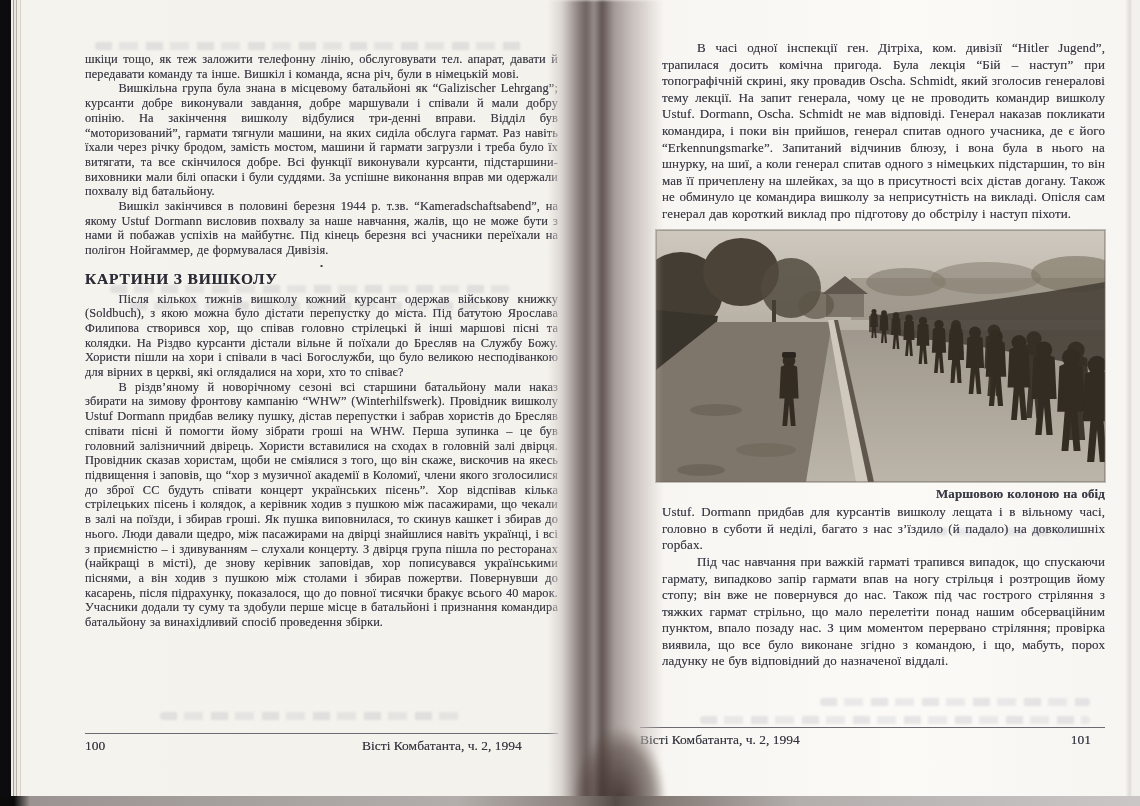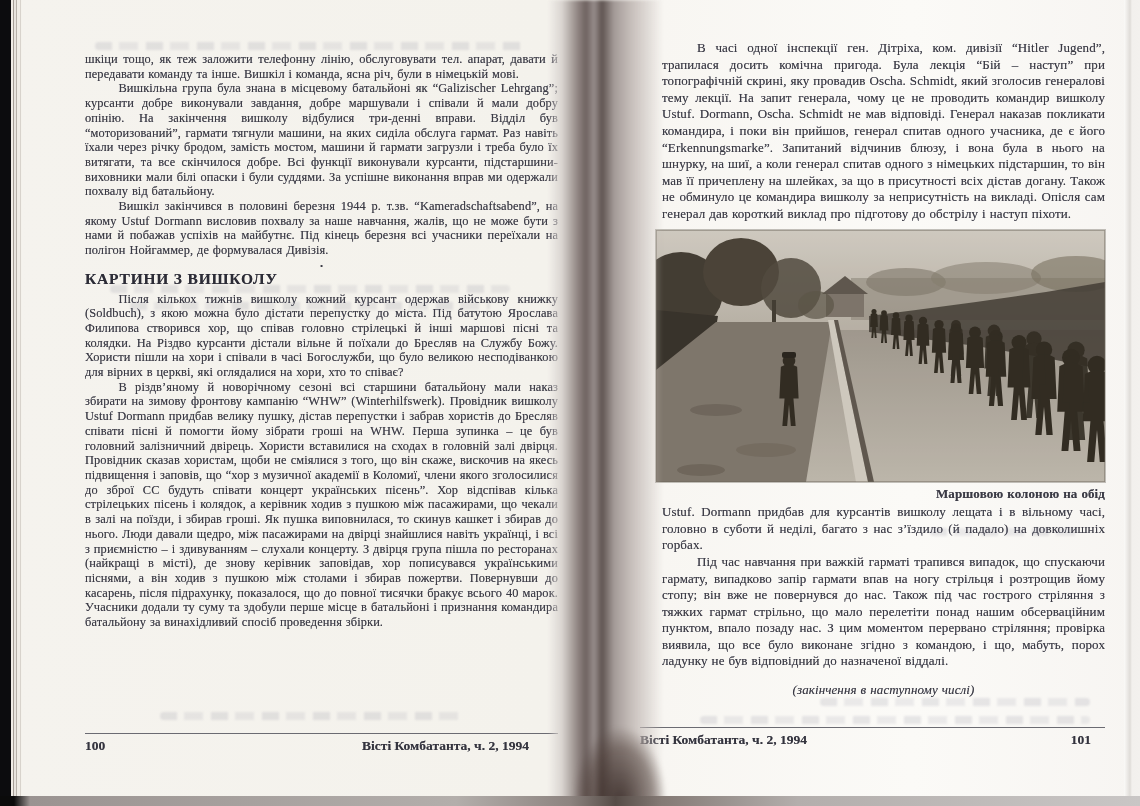--- a/index.html
+++ b/index.html
@@ -32,21 +32,21 @@
   
   .photo-wrap{margin:7px 0 4px -6px;width:449px;height:252px;position:relative;
     box-shadow:0 0 0 1px rgba(90,82,72,.35);}
   .photo-wrap svg{display:block;width:100%;height:100%;}
   .caption{text-align:right;text-indent:0 !important;font-weight:bold;margin:4px 0 2px !important;}
   .closing{text-align:center;text-indent:0 !important;font-style:italic;margin-top:12px !important;}
   
   .footer{position:absolute;height:26px;}
   #footer-left{left:85px;top:733px;width:473px;border-top:1.2px solid #6b6b72;}
   #footer-right{left:640px;top:727px;width:465px;border-top:1.2px solid #6b6b72;}
-  .footer span{position:absolute;top:4px;font-size:13.5px;font-weight:bold;color:#34343e;
+  .footer span{position:absolute;top:4px;font-size:13.5px;font-weight:normal;color:#34343e;
     text-shadow:0 0 .4px rgba(40,40,60,.5);}
   #footer-left .pageno{left:0;}
   #footer-left .jtitle{left:277px;}
   #footer-right .jtitle{left:0;}
   #footer-right .pageno{right:14px;margin-left:44px;}
   
   .ghost{position:absolute;height:8px;border-radius:4px;opacity:.5;filter:blur(1.3px);
     background:repeating-linear-gradient(90deg,rgba(112,112,134,.30) 0 17px,transparent 17px 24px,rgba(112,112,134,.22) 24px 43px,transparent 43px 51px);}
 </style>
 </head>
@@ -132,21 +132,20 @@
         <rect x="126" y="122" width="14" height="6" rx="2" fill="#1d1a14"></rect>
 
         <rect width="449" height="252" fill="#8a7f6e" opacity=".12"></rect>
         <rect width="449" height="252" fill="none" stroke="#6b645a" stroke-width="1.5" opacity=".6"></rect>
       </svg>
     </div>
 
     <p class="caption">Маршовою колоною на обід</p>
     <p class="noindent">Ustuf. Dormann придбав для курсантів вишколу лещата і в вільному часі, головно в суботи й неділі, багато з нас з’їздило (й падало) на довколишніх горбах.</p>
     <p>Під час навчання при важкій гарматі трапився випадок, що спускаючи гармату, випадково запір гармати впав на ногу стрільця і розтрощив йому стопу; він вже не повернувся до нас. Також під час гострого стріляння з тяжких гармат стрільно, що мало перелетіти понад нашим обсерваційним пунктом, впало позаду нас. З цим моментом перервано стріляння; провірка виявила, що все було виконане згідно з командою, і що, мабуть, порох ладунку не був відповідний до назначеної віддалі.</p>
-    <p class="closing">(закінчення в наступному числі)</p>
   </div>
 
   <div class="footer" id="footer-left">
     <span class="pageno">100</span>
     <span class="jtitle">Вісті Комбатанта, ч. 2, 1994</span>
   </div>
   <div class="footer" id="footer-right">
     <span class="jtitle">Вісті Комбатанта, ч. 2, 1994</span>
     <span class="pageno">101</span>
   </div>

